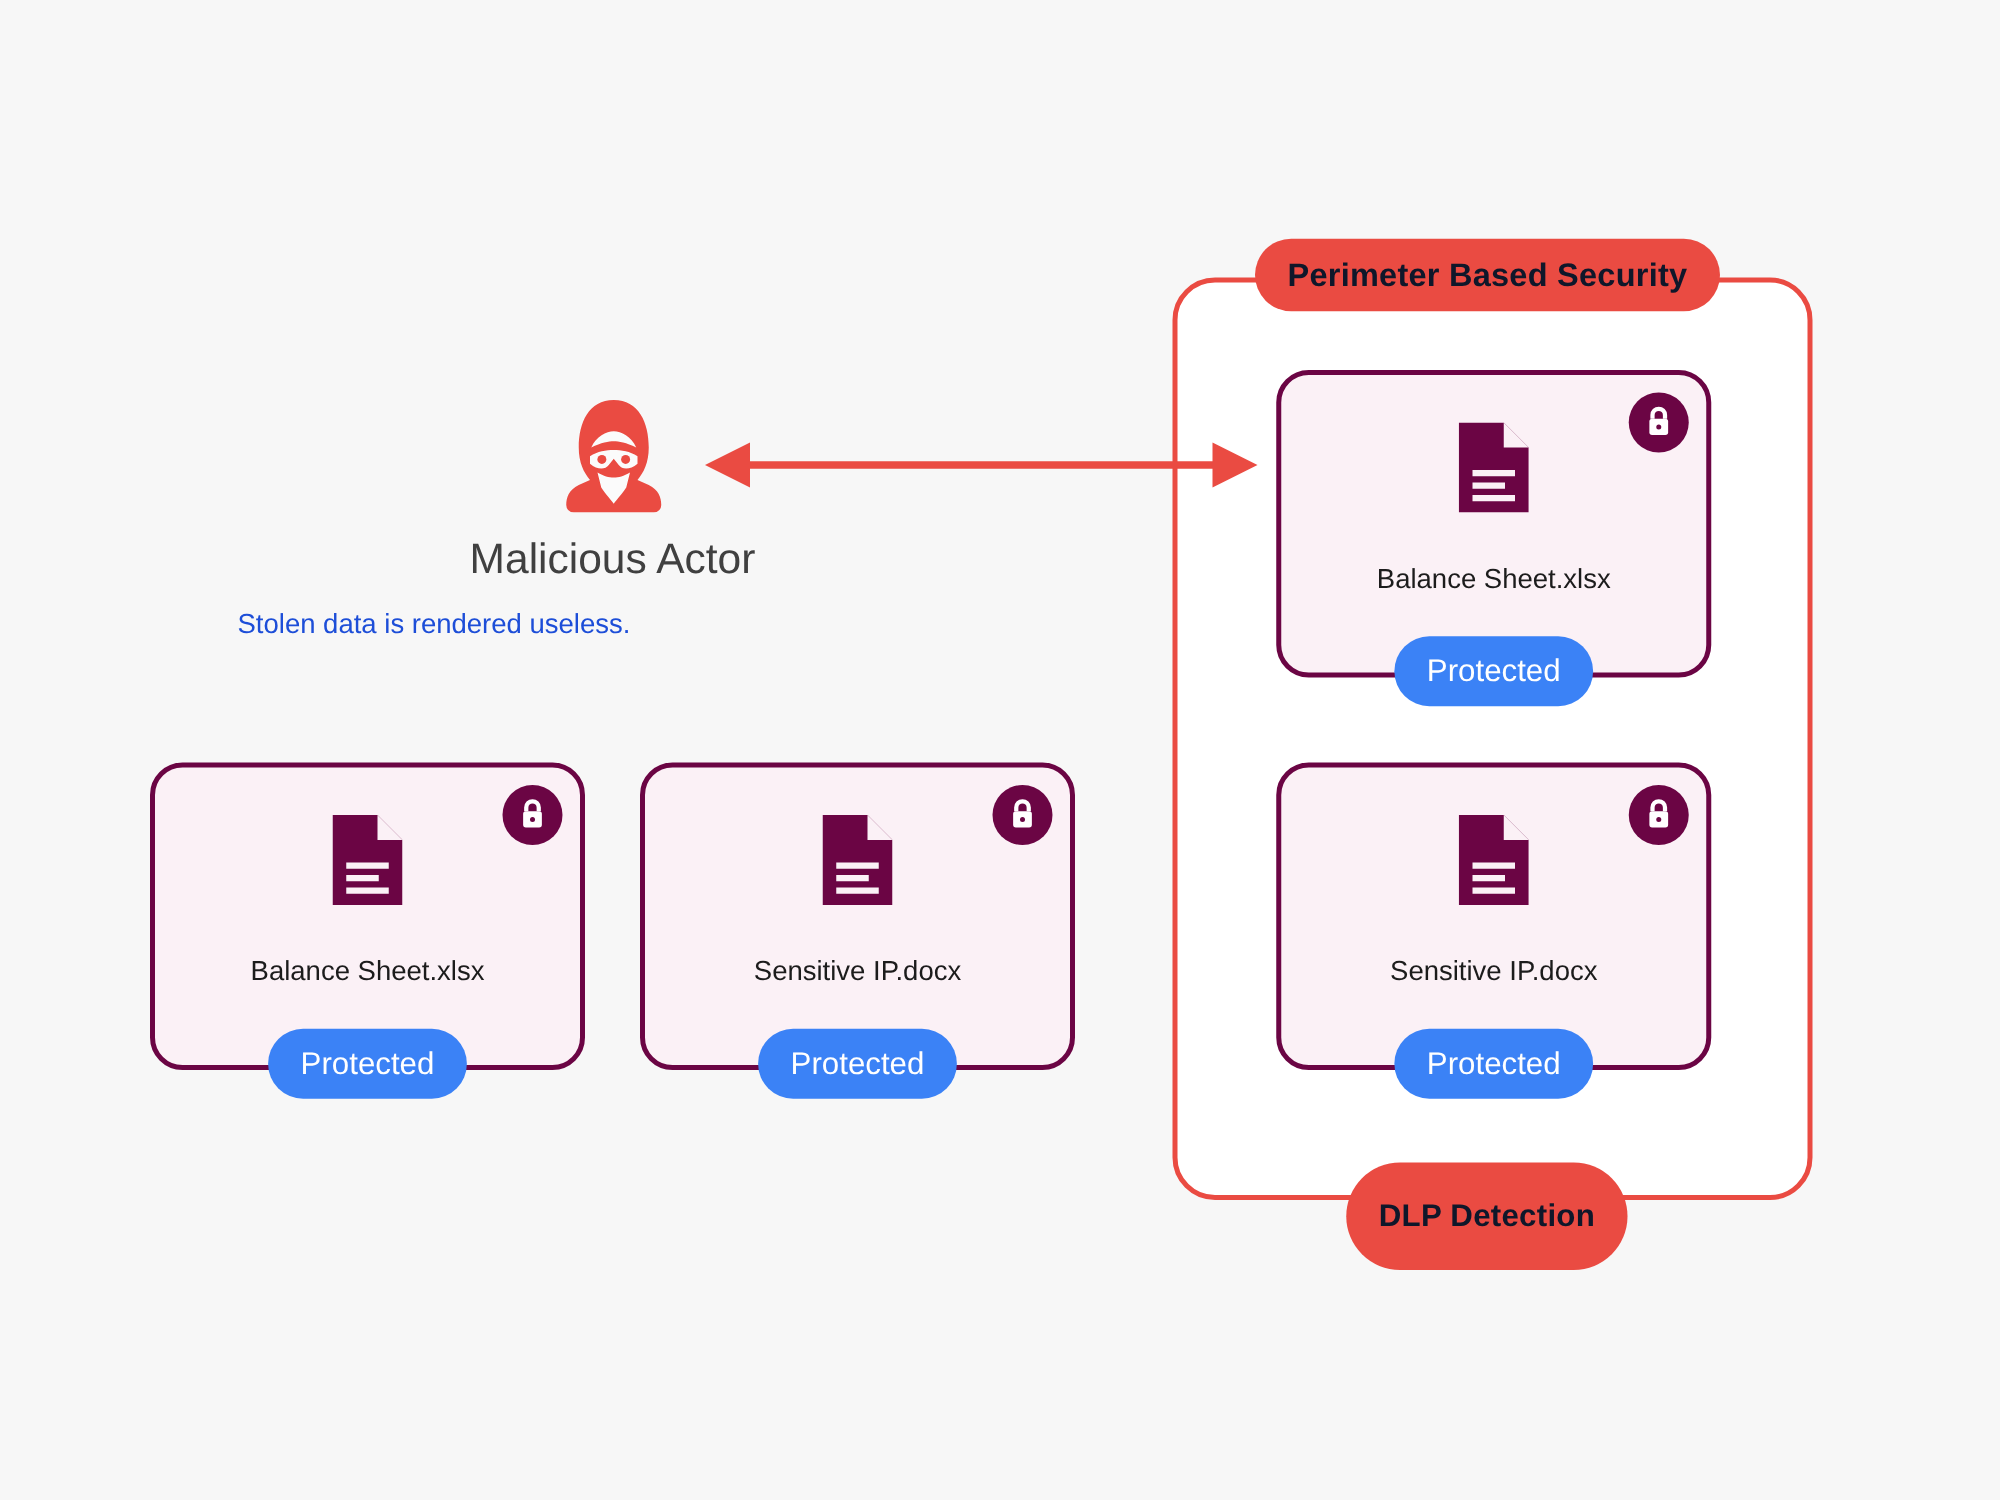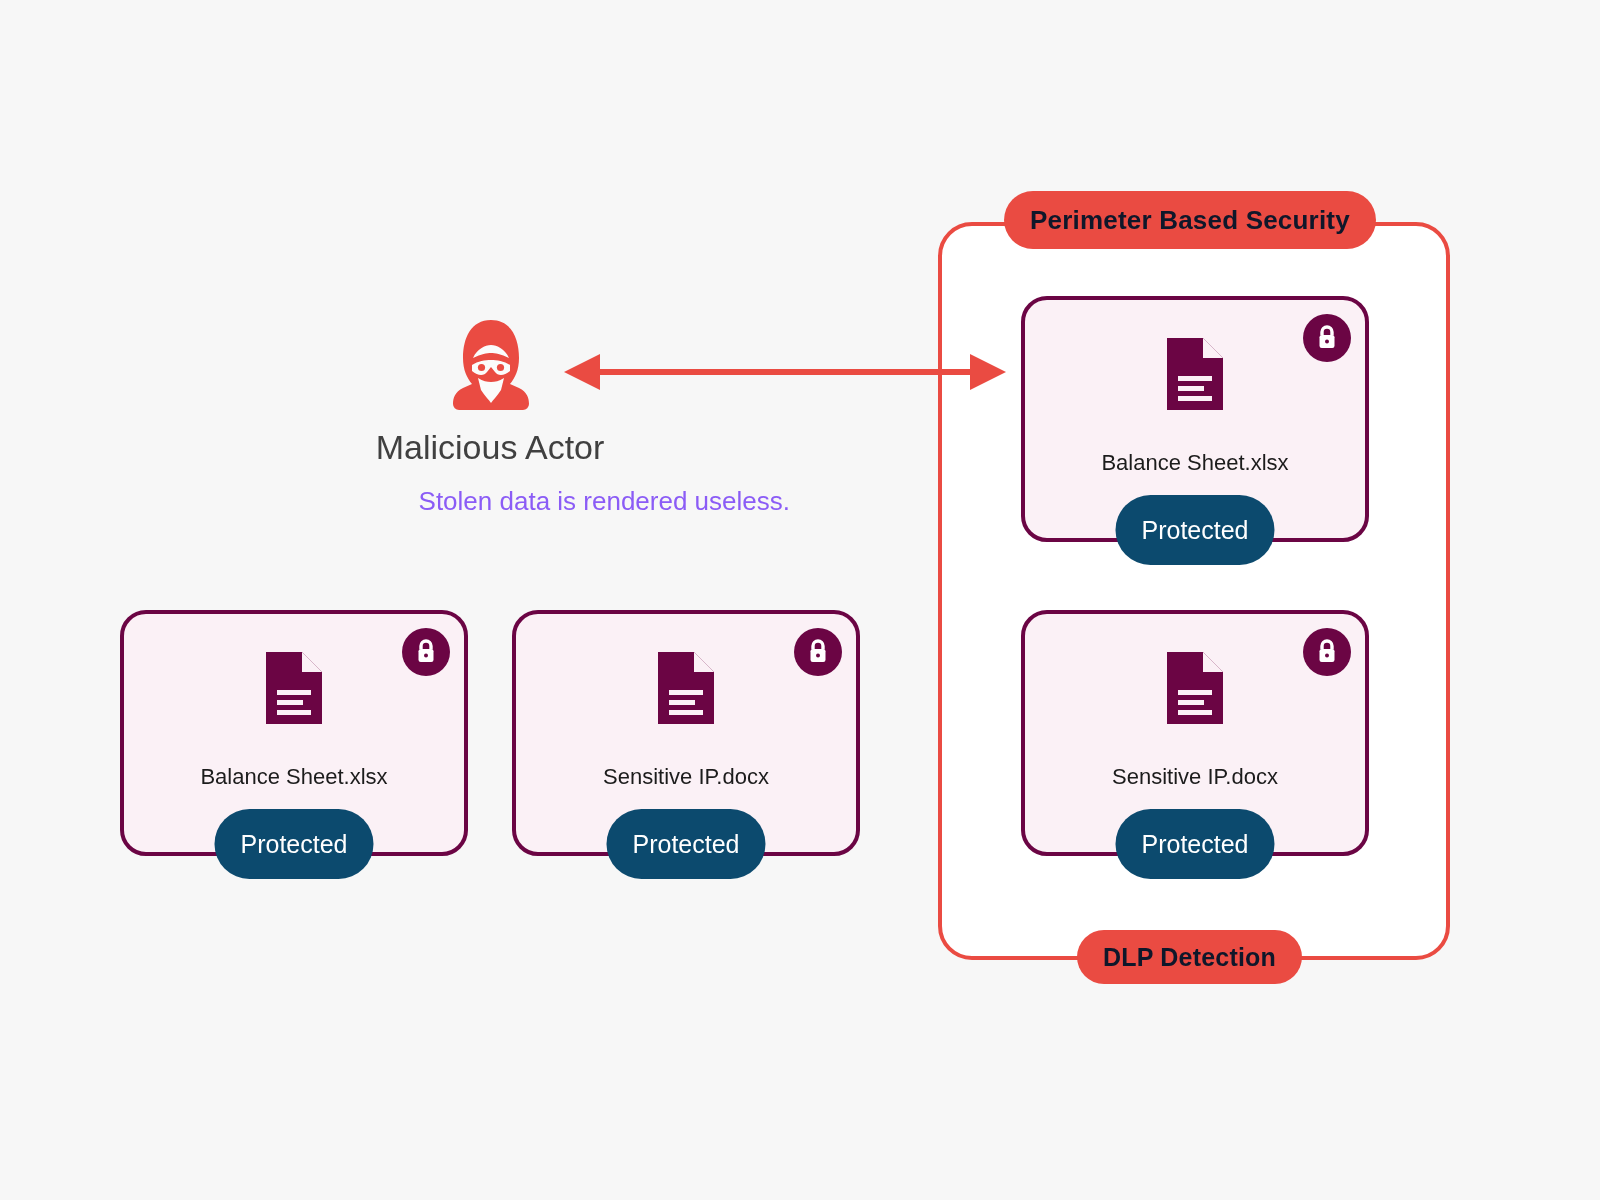--- a/index.html
+++ b/index.html
@@ -48,21 +48,21 @@
     top: 191px;
     height: 58px;
     padding: 0 26px;
     font-size: 26px;
     letter-spacing: .2px;
   }
   .perimeter-label.bottom {
     left: 1077px;
     top: 930px;
     height: 54px;
-    padding: 0 26px;
+    padding: 16px 26px;
     font-size: 25px;
     letter-spacing: .2px;
   }
 
   
   .card {
     position: absolute;
     width: 348px;
     height: 246px;
     background: #fbf1f6;
@@ -97,24 +97,24 @@
     background: #6b0544;
     display: flex;
     align-items: center;
     justify-content: center;
   }
   .protected-pill {
     position: absolute;
     left: 50%;
     transform: translateX(-50%);
     bottom: -27px;
-    height: 70px;
+    height: 56px;
     padding: 0 26px;
     border-radius: 100px;
-    background: #0c4a6e;
+    background: #3b82f6;
     color: #ffffff;
     font-size: 25px;
     display: flex;
     align-items: center;
     justify-content: center;
     white-space: nowrap;
     z-index: 4;
   }
 
   
@@ -139,23 +139,23 @@
     text-align: center;
     font-size: 34px;
     font-weight: normal;
     color: #404040;
   }
   .actor-sub {
     position: absolute;
     left: 190px;
     top: 486px;
     width: 600px;
-    text-align: right;
-    font-size: 26px;
-    color: #8b5cf6;
+    text-align: left;
+    font-size: 22px;
+    color: #1d4ed8;
   }
 
   
   .arrow-layer {
     position: absolute;
     left: 0;
     top: 0;
     width: 1600px;
     height: 1200px;
     pointer-events: none;

